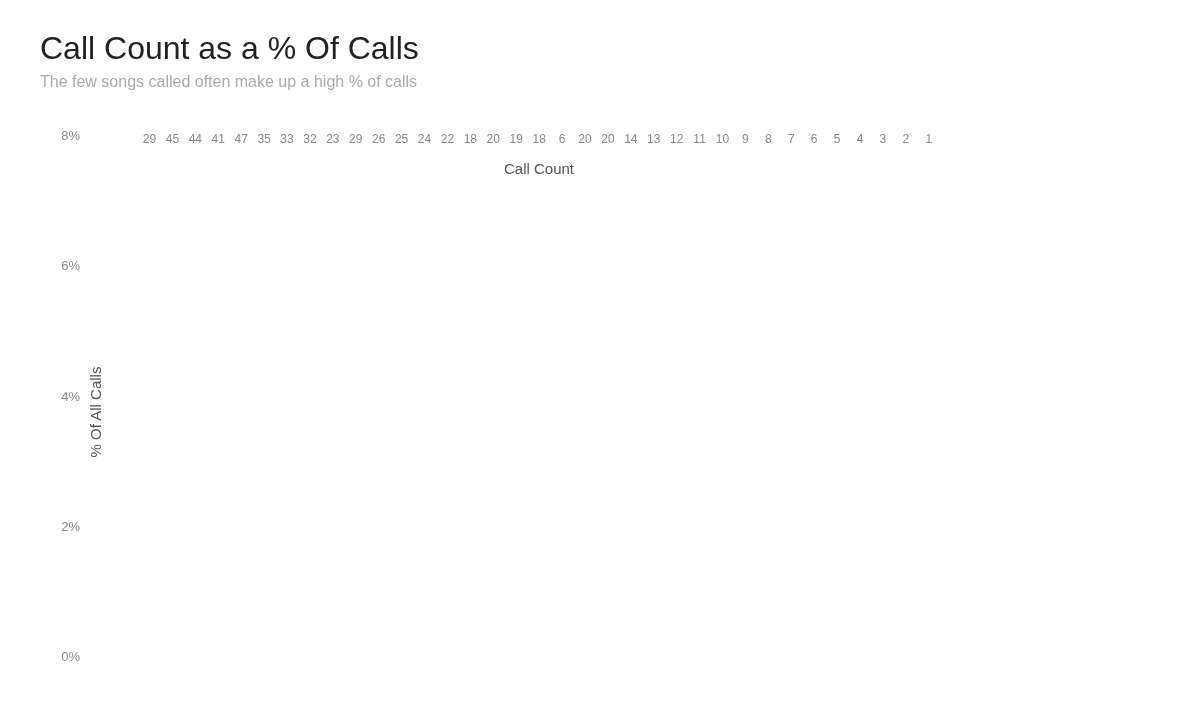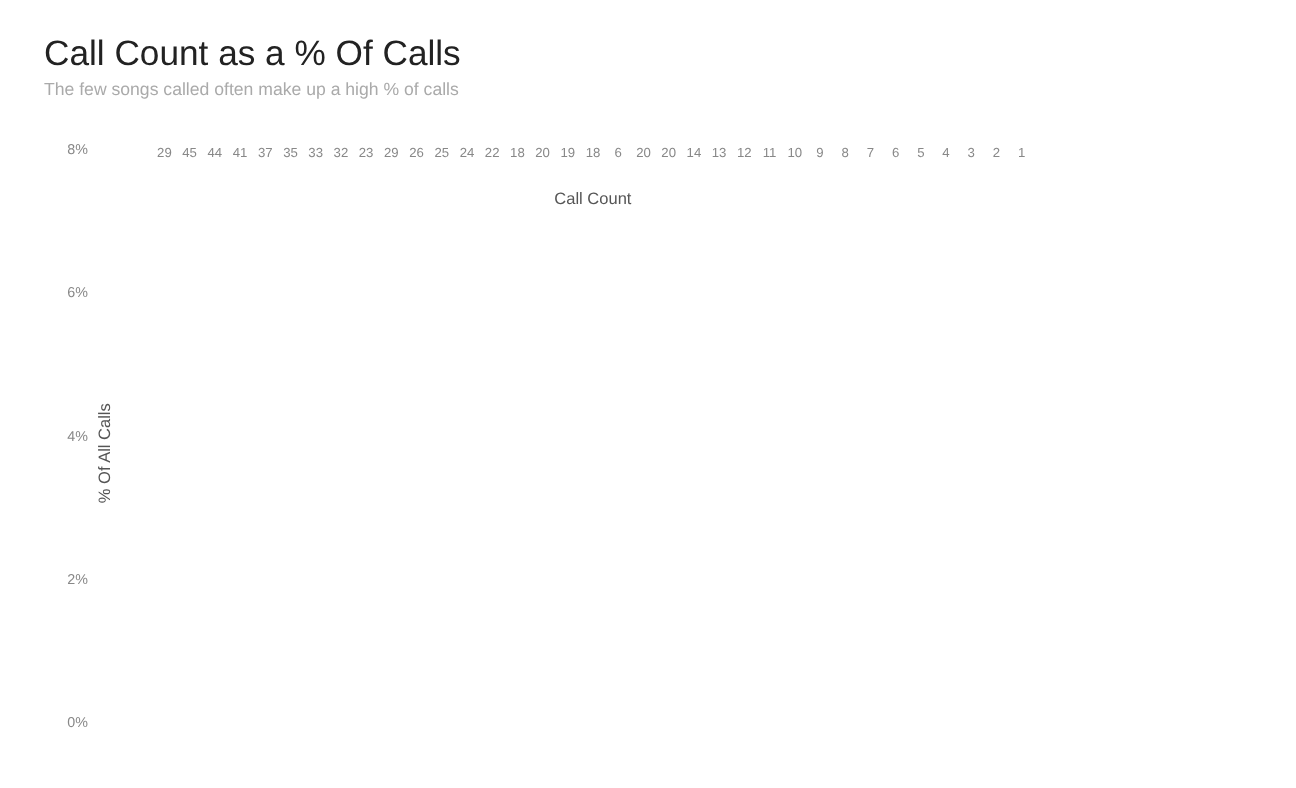--- a/index.html
+++ b/index.html
@@ -96,21 +96,21 @@
     .x-label {
       flex: 1;
       text-align: center;
       font-size: 12px;
       color: #888;
     }
     .axis-title {
       text-align: center;
       font-size: 15px;
       color: #555;
-      margin-top: 16px;
+      margin-top: 4px;
     }
     .y-axis-title-wrap {
       position: absolute;
       left: -38px;
       top: 50%;
       transform: translateY(-50%) rotate(-90deg);
       white-space: nowrap;
       font-size: 15px;
       color: #555;
     }
@@ -251,21 +251,21 @@
               <div class="bar-group">
                 <div class="bar" title="1: 5.05%" style="height: 63.125%; background: rgb(91, 141, 217);"></div>
               </div>
             </div>
         </div>
         <div class="x-axis" id="x-axis">
             <span class="x-label">29</span>
             <span class="x-label">45</span>
             <span class="x-label">44</span>
             <span class="x-label">41</span>
-            <span class="x-label">37</span>
+            <span class="x-label">47</span>
             <span class="x-label">35</span>
             <span class="x-label">33</span>
             <span class="x-label">32</span>
             <span class="x-label">23</span>
             <span class="x-label">29</span>
             <span class="x-label">26</span>
             <span class="x-label">25</span>
             <span class="x-label">24</span>
             <span class="x-label">22</span>
             <span class="x-label">18</span>

